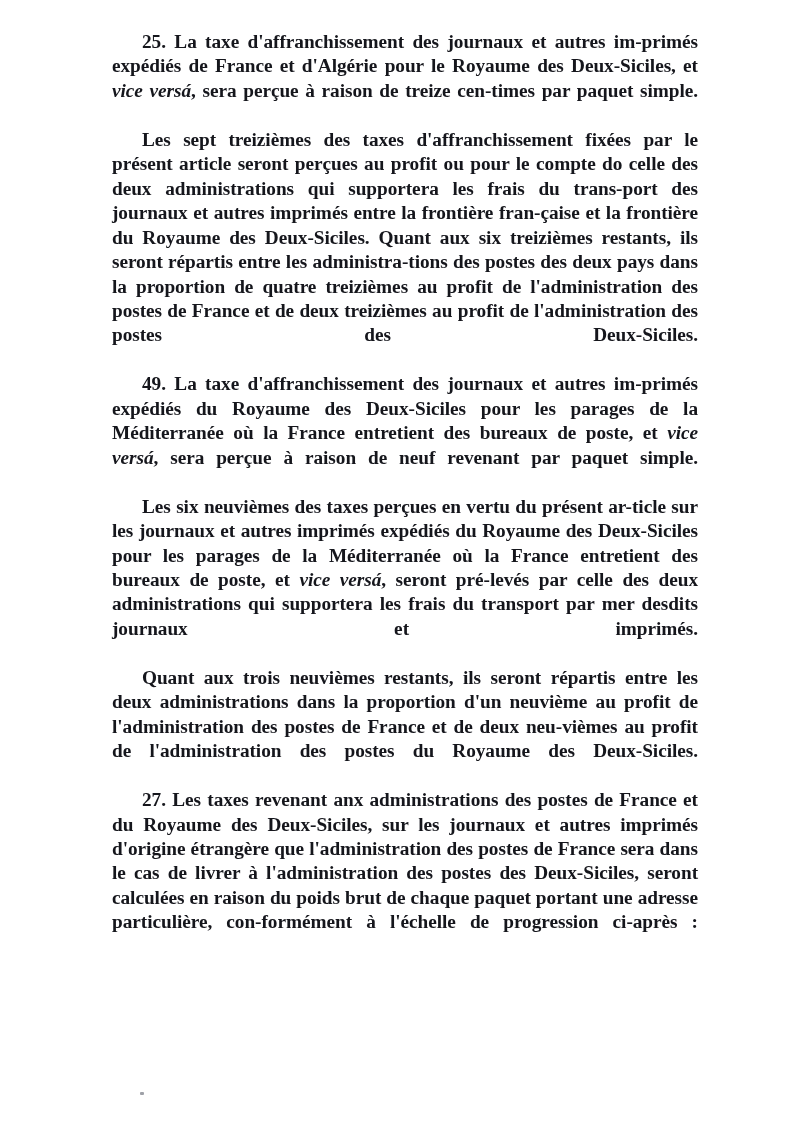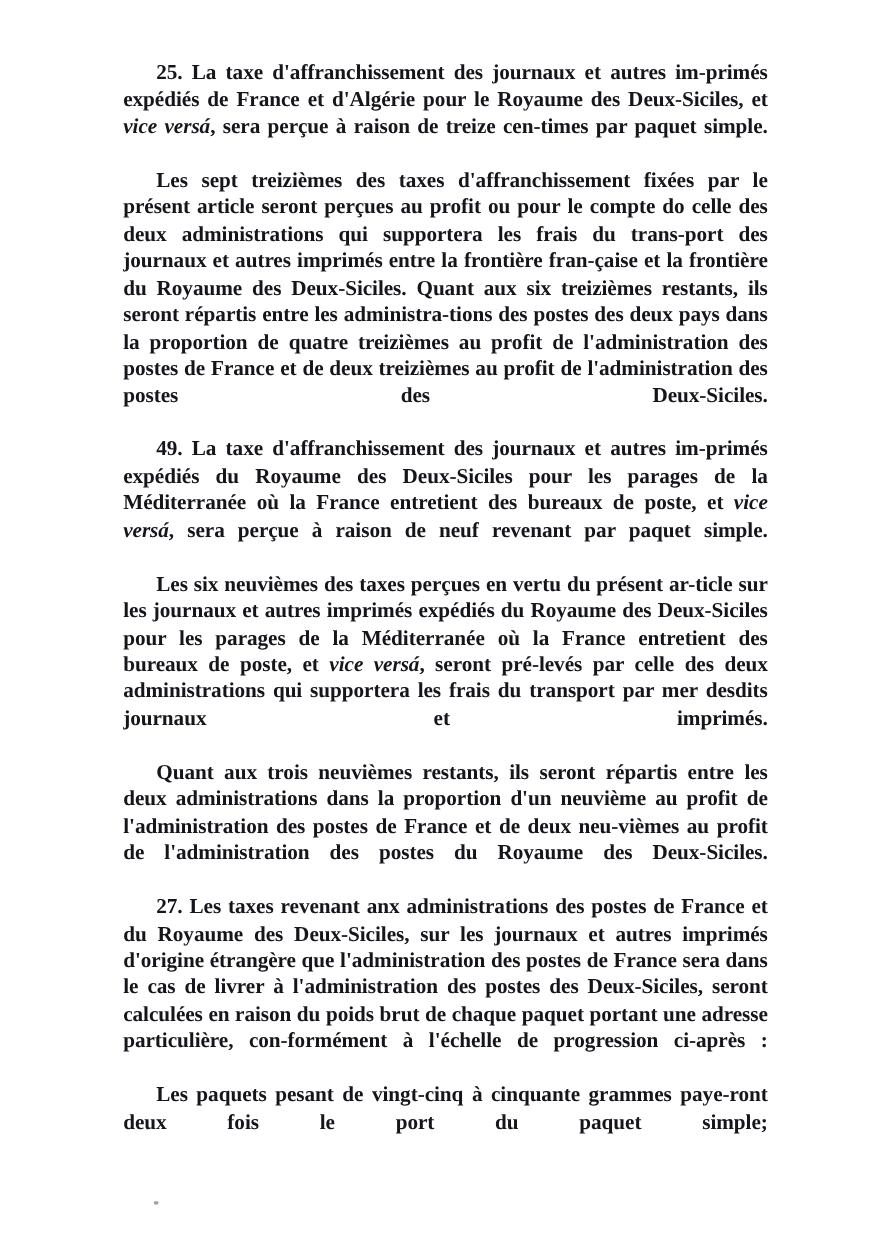--- a/index.html
+++ b/index.html
@@ -23,21 +23,20 @@
     width: 809px;
     height: 1125px;
     background: #ffffff;
   }
 
   .text-block {
     position: absolute;
     left: 112px;
     top: 30px;
     width: 586px;
-    margin-top: 25px;
   }
 
   p.para {
     margin: 0;
     padding: 0;
     text-align: justify;
     text-justify: inter-word;
     text-indent: 30px;
     font-size: 19.3px;
     line-height: 24.45px;
@@ -77,16 +76,15 @@
 <body>
 
 <div class="page">
   <div class="text-block" id="text-column">
       <p class="para"><span>25. La taxe d'affranchissement des journaux et autres im-primés expédiés de France et d'Algérie pour le Royaume des Deux-Siciles, et </span><i class="lat">vice versá</i><span>, sera perçue à raison de treize cen-times par paquet simple.</span></p>
       <p class="para"><span>Les sept treizièmes des taxes d'affranchissement fixées par le présent article seront perçues au profit ou pour le compte do celle des deux administrations qui supportera les frais du trans-port des journaux et autres imprimés entre la frontière fran-çaise et la frontière du Royaume des Deux-Siciles. Quant aux six treizièmes restants, ils seront répartis entre les administra-tions des postes des deux pays dans la proportion de quatre treizièmes au profit de l'administration des postes de France et de deux treizièmes au profit de l'administration des postes des Deux-Siciles.</span></p>
       <p class="para"><span>49. La taxe d'affranchissement des journaux et autres im-primés expédiés du Royaume des Deux-Siciles pour les parages de la Méditerranée où la France entretient des bureaux de poste, et </span><i class="lat">vice versá</i><span>, sera perçue à raison de neuf revenant par paquet simple.</span></p>
       <p class="para"><span>Les six neuvièmes des taxes perçues en vertu du présent ar-ticle sur les journaux et autres imprimés expédiés du Royaume des Deux-Siciles pour les parages de la Méditerranée où la France entretient des bureaux de poste, et </span><i class="lat">vice versá</i><span>, seront pré-levés par celle des deux administrations qui supportera les frais du transport par mer desdits journaux et imprimés.</span></p>
       <p class="para"><span>Quant aux trois neuvièmes restants, ils seront répartis entre les deux administrations dans la proportion d'un neuvième au profit de l'administration des postes de France et de deux neu-vièmes au profit de l'administration des postes du Royaume des Deux-Siciles.</span></p>
       <p class="para"><span>27. Les taxes revenant anx administrations des postes de France et du Royaume des Deux-Siciles, sur les journaux et autres imprimés d'origine étrangère que l'administration des postes de France sera dans le cas de livrer à l'administration des postes des Deux-Siciles, seront calculées en raison du poids brut de chaque paquet portant une adresse particulière, con-formément à l'échelle de progression ci-après :</span></p>
-      <p class="para"><span>Les paquets pesant de vingt-cinq à cinquante grammes paye-ront deux fois le port du paquet simple;</span></p>
     </div>
   <div class="speck"></div>
 </div>
 
 </body></html>

